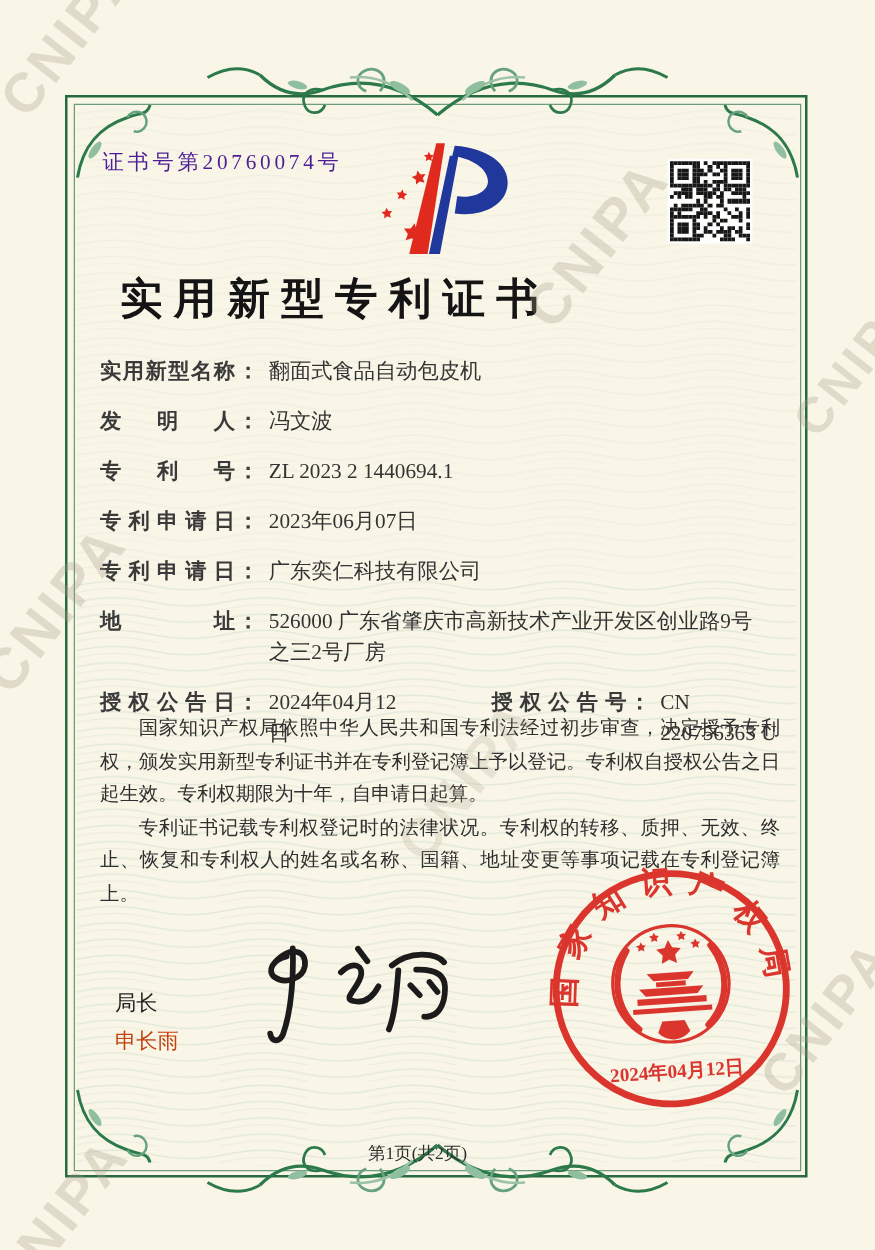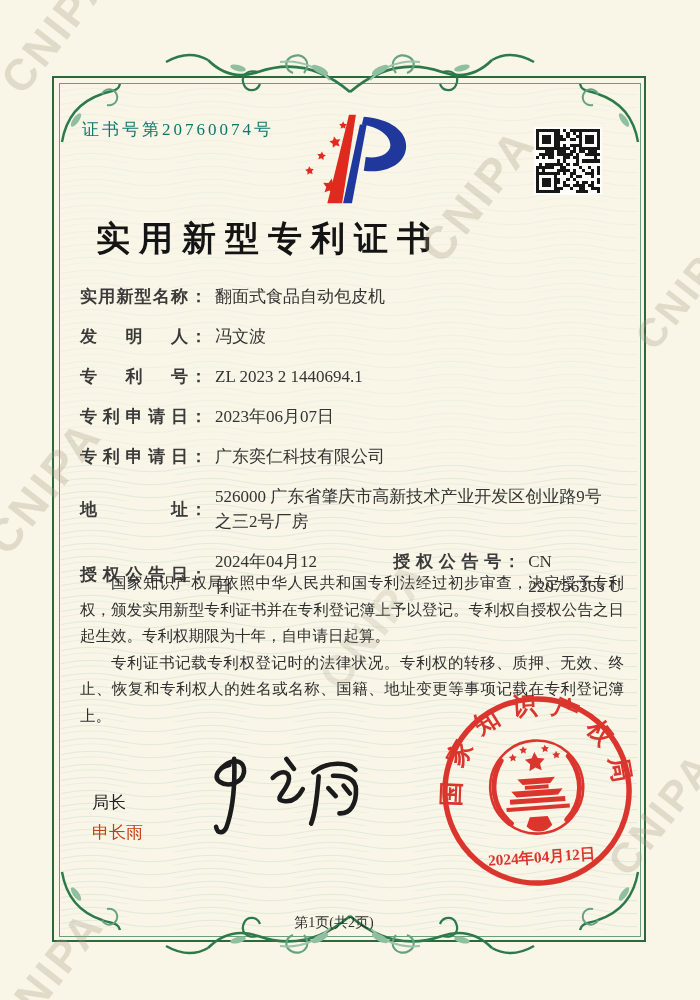--- a/index.html
+++ b/index.html
@@ -17,33 +17,33 @@
   .frame-outer{position:absolute;left:52px;top:76px;width:590px;height:862px;
       border:2.5px solid #266a3e;z-index:1;}
   .frame-inner{position:absolute;left:59px;top:83px;width:580px;height:852px;
       border:1px solid #6b9c7e;z-index:1;}
   .waves{position:absolute;left:61px;top:85px;z-index:0;}
 
   .orn{position:absolute;z-index:2;pointer-events:none;}
 
   .content{position:absolute;inset:0;z-index:2;}
 
-  .cert-no{position:absolute;left:82px;top:118px;font-size:17px;letter-spacing:3px;color:#0f766e;}
+  .cert-no{position:absolute;left:82px;top:118px;font-size:17px;letter-spacing:3px;color:#4c1d95;}
   .logo{position:absolute;left:286px;top:108px;width:128px;height:100px;}
   .qr{position:absolute;left:534px;top:127px;width:64px;height:64px;
       display:grid;grid-template-columns:repeat(21,1fr);grid-template-rows:repeat(21,1fr);
       background:#fdfdfb;padding:2px;}
   .qr div{background:transparent;}
   .qr div.on{background:#171717;}
 
   .title{position:absolute;left:52px;top:216px;width:596px;text-align:left;
       font-size:34px;font-weight:bold;letter-spacing:9px;color:#141414;padding-left:44px;}
 
   .fields{position:absolute;left:80px;top:284px;width:548px;font-size:17px;color:#3a3a3a;}
-  .frow{display:flex;line-height:25px;margin-bottom:15px;align-items:center;}
+  .frow{display:flex;line-height:25px;margin-bottom:15px;}
   .flabel{display:inline-block;width:108px;text-align:justify;text-align-last:justify;
       font-weight:600;color:#3a3a3a;flex:0 0 108px;}
   .fcolon{margin:0 8px 0 2px;font-weight:600;}
   .fvalue{color:#333;}
   .addr-value{max-width:392px;}
   .pair2{margin-left:69px;display:flex;}
 
   .paras{position:absolute;left:80px;top:570px;width:544px;font-size:15.5px;
       line-height:26.5px;color:#2f2f2f;text-align:justify;}
   .paras p{margin:0;text-indent:2em;}

